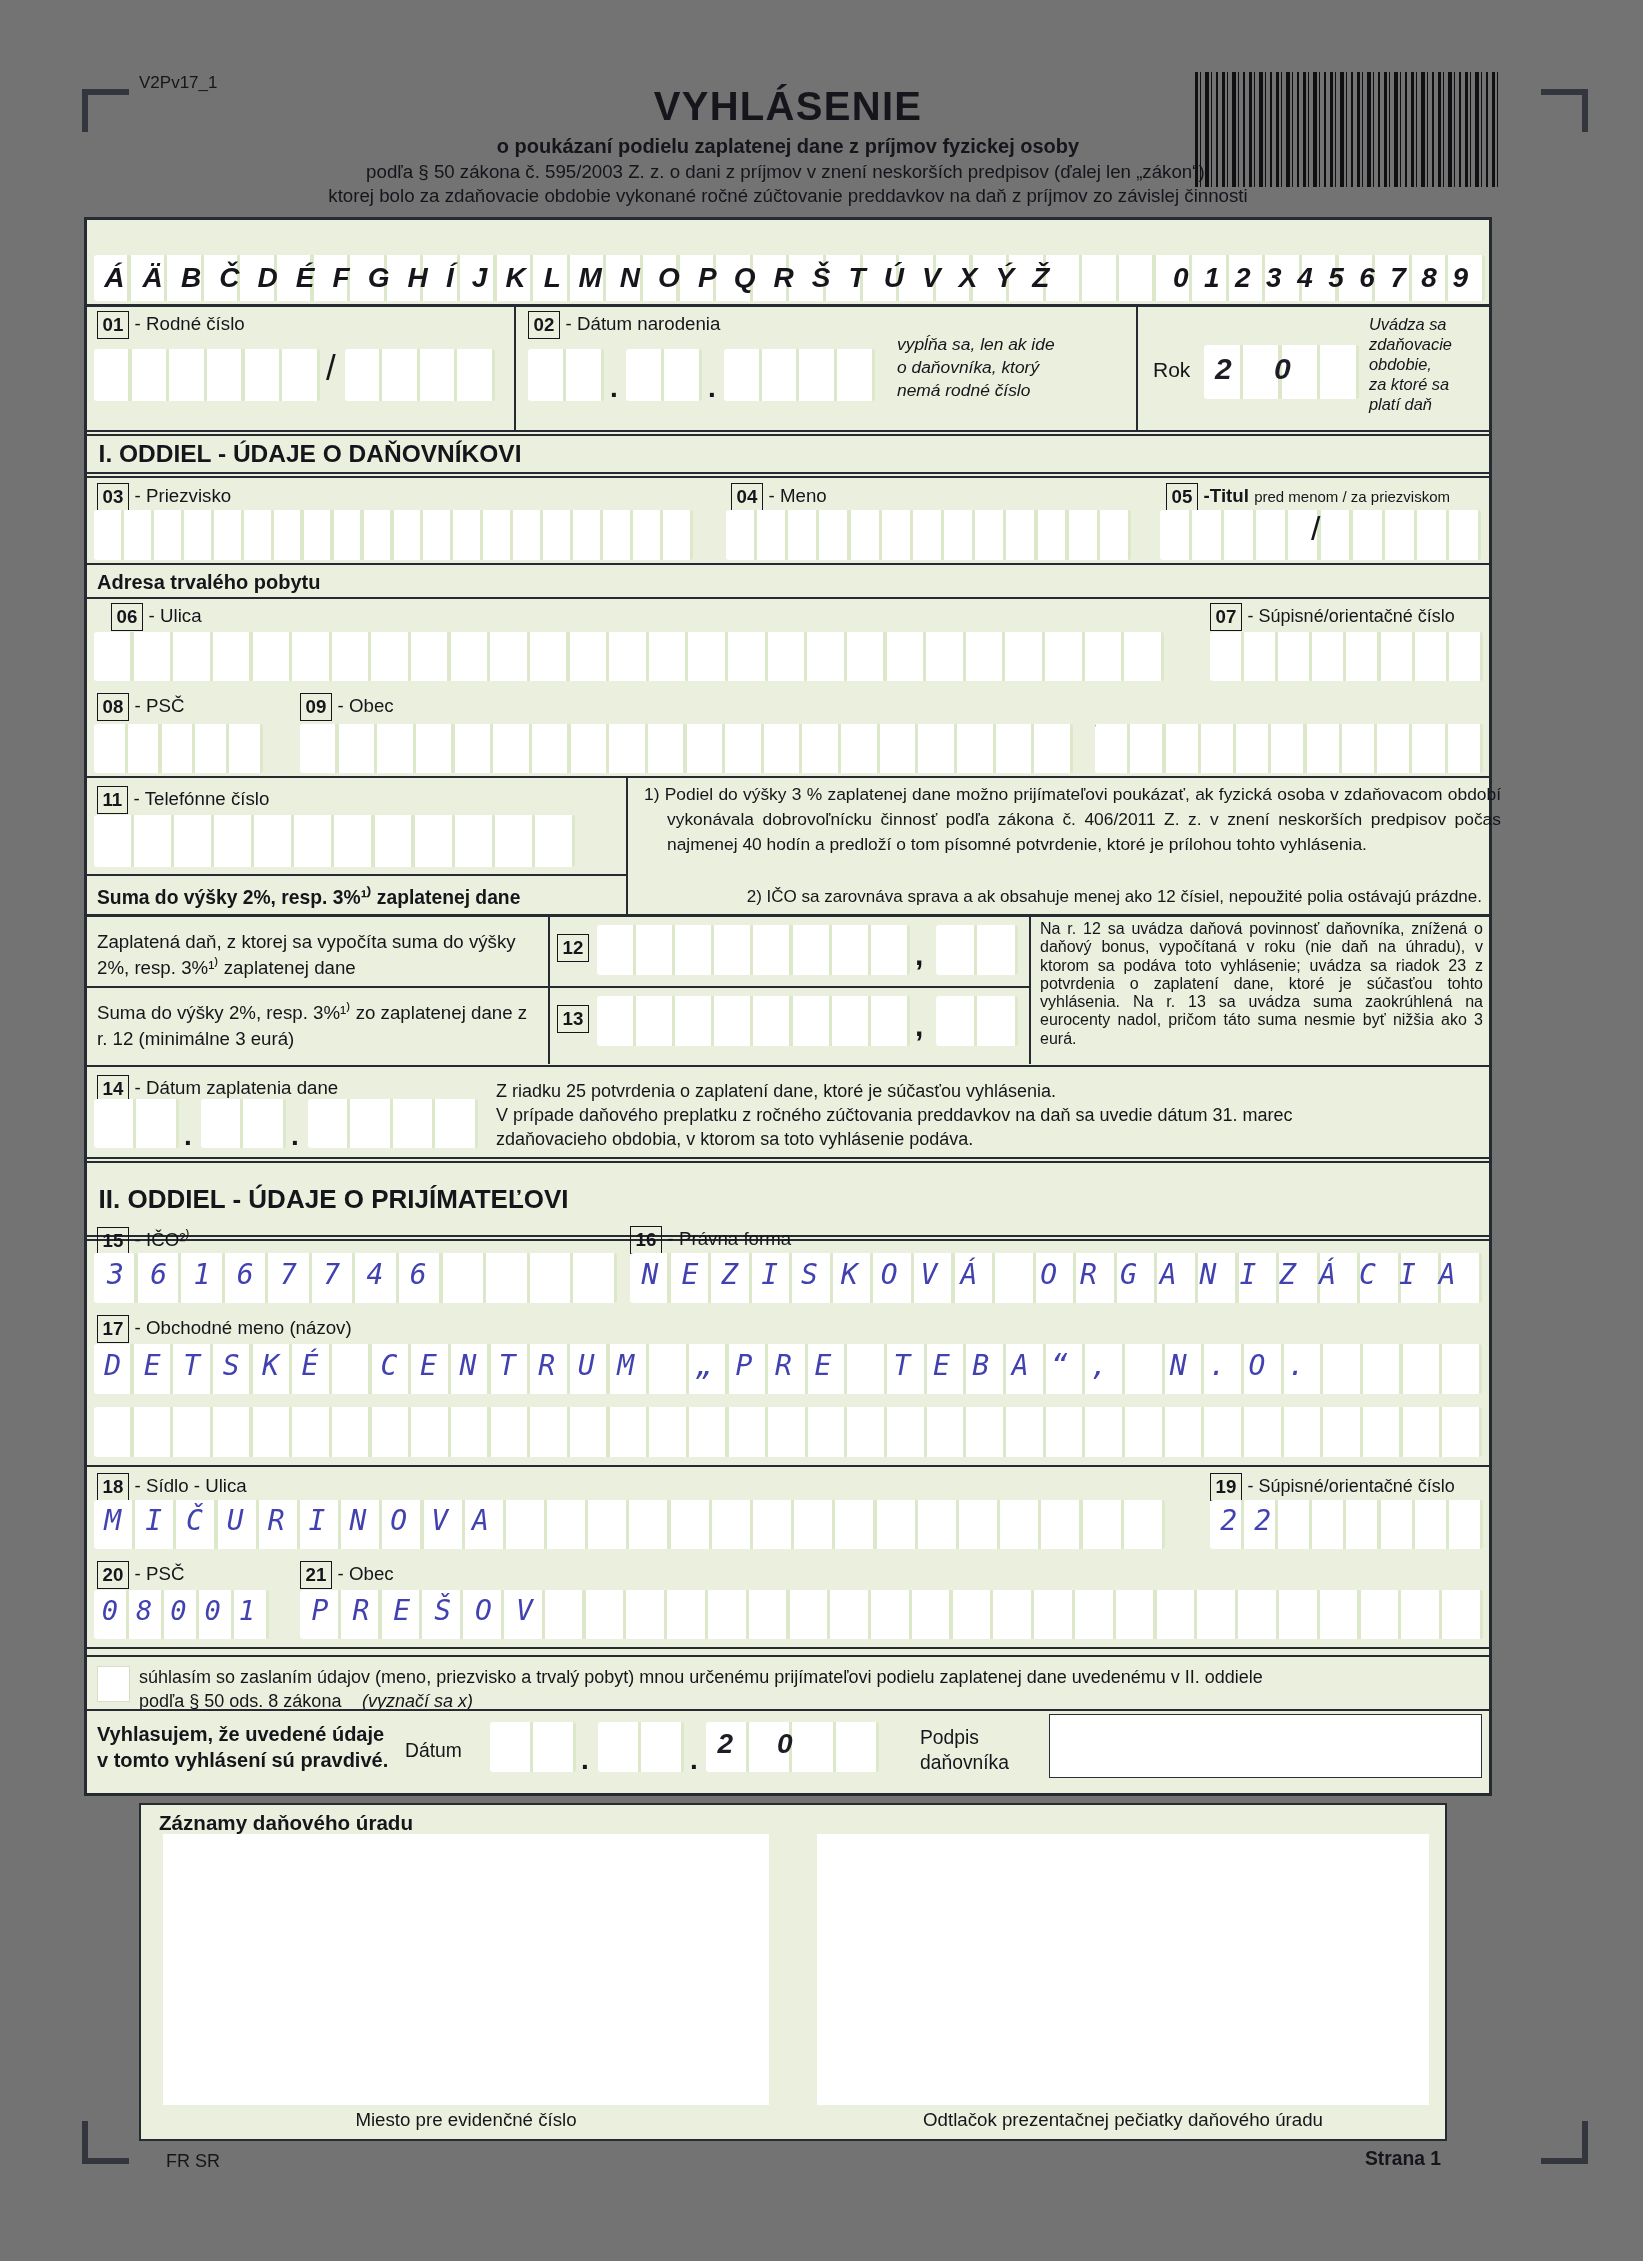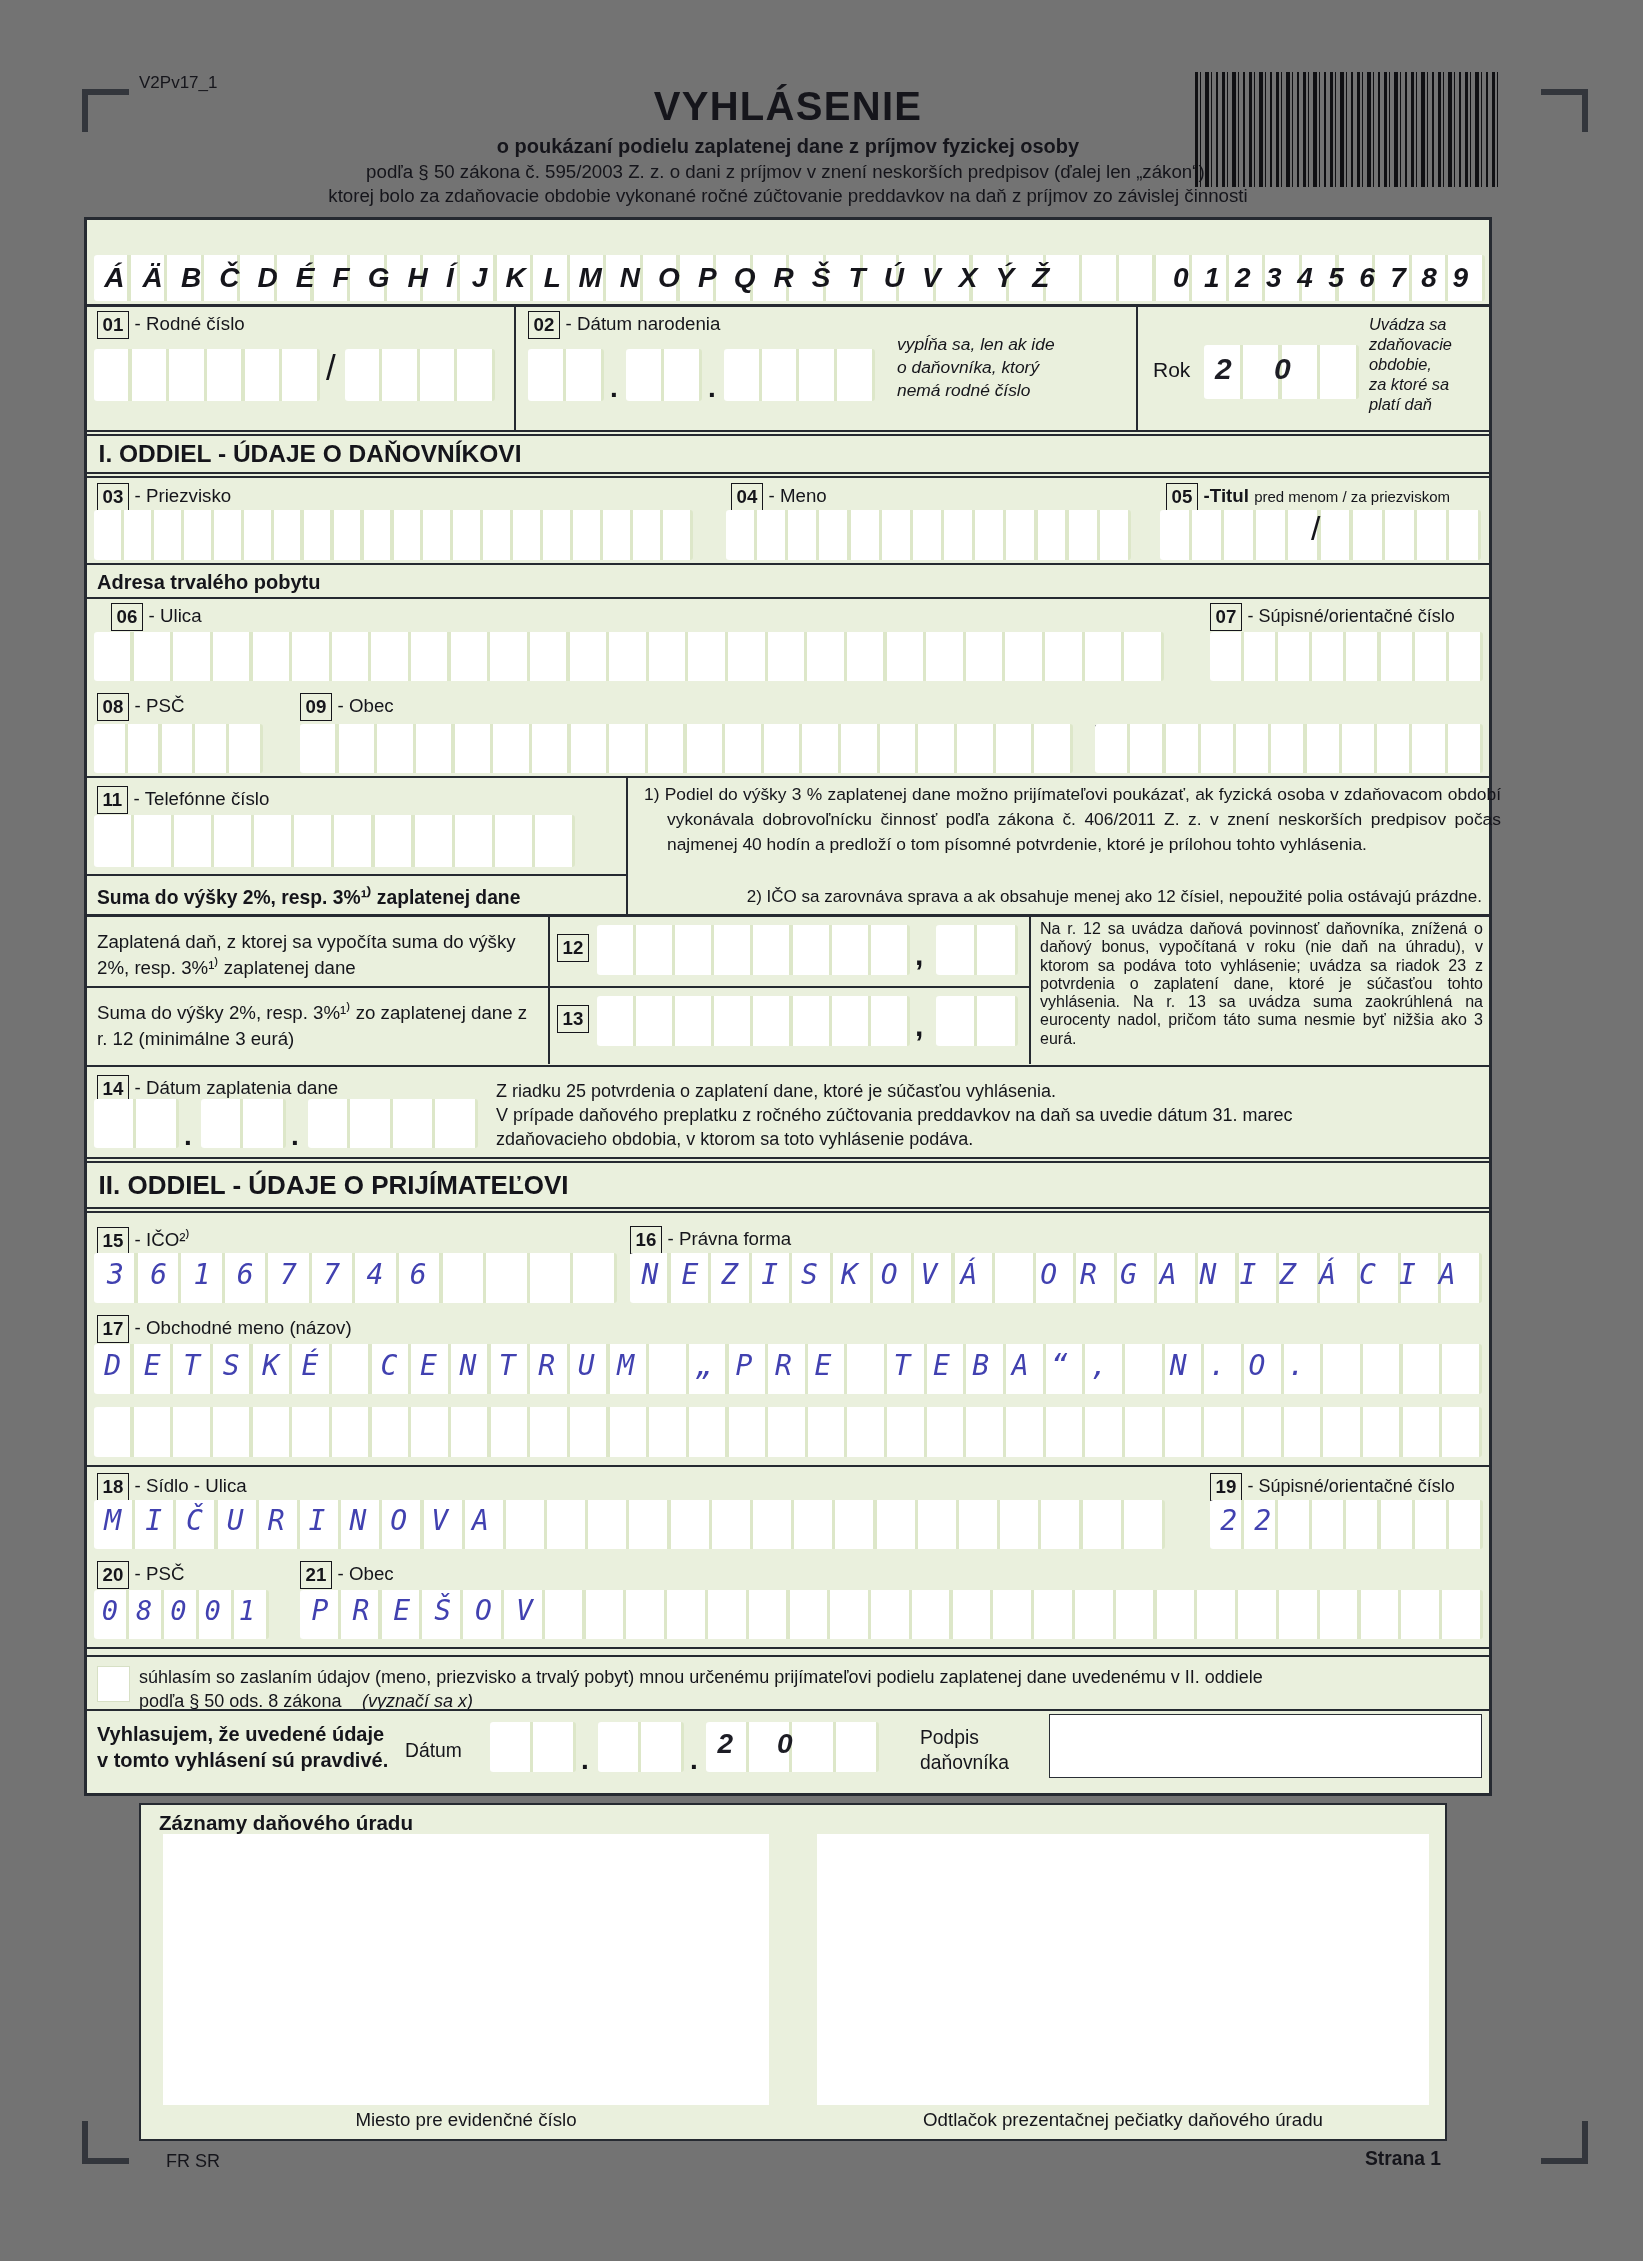--- a/index.html
+++ b/index.html
@@ -166,21 +166,21 @@
   </div>
   <div class="comb" style="left:94px;top:1099px;width:85px;height:49px;--n:2;"></div>
   <div class="punct abs" style="left:184px;top:1120px;font-size:28px;">.</div>
   <div class="comb" style="left:201px;top:1099px;width:85px;height:49px;--n:2;"></div>
   <div class="punct abs" style="left:291px;top:1120px;font-size:28px;">.</div>
   <div class="comb" style="left:308px;top:1099px;width:170px;height:49px;--n:4;"></div>
   <div class="abs pre" style="left:496px;top:1079px;width:992px;font-size:18px;line-height:24px;">Z riadku 25 potvrdenia o zaplatení dane, ktoré je súčasťou vyhlásenia.
 V prípade daňového preplatku z ročného zúčtovania preddavkov na daň sa uvedie dátum 31. marec
 zdaňovacieho obdobia, v ktorom sa toto vyhlásenie podáva.</div>
 
-  <div class="sec" style="top:1157px;height:56px;font-size:26px;">II. ODDIEL - ÚDAJE O PRIJÍMATEĽOVI</div>
+  <div class="sec" style="top:1157px;height:84px;font-size:26px;">II. ODDIEL - ÚDAJE O PRIJÍMATEĽOVI</div>
 
   <div class="abs lbl" style="left:97px;top:1226px;">
     <span class="badge">15</span><span>- IČO²⁾</span>
   </div>
   <div class="abs lbl" style="left:630px;top:1226px;">
     <span class="badge">16</span><span>- Právna forma</span>
   </div>
   <div class="comb" style="left:94px;top:1253px;width:523px;height:50px;--n:12;">
     <span class="hand" style="left:13px;top:5.2px;letter-spacing:26.4px;">36167746</span>
   </div>

